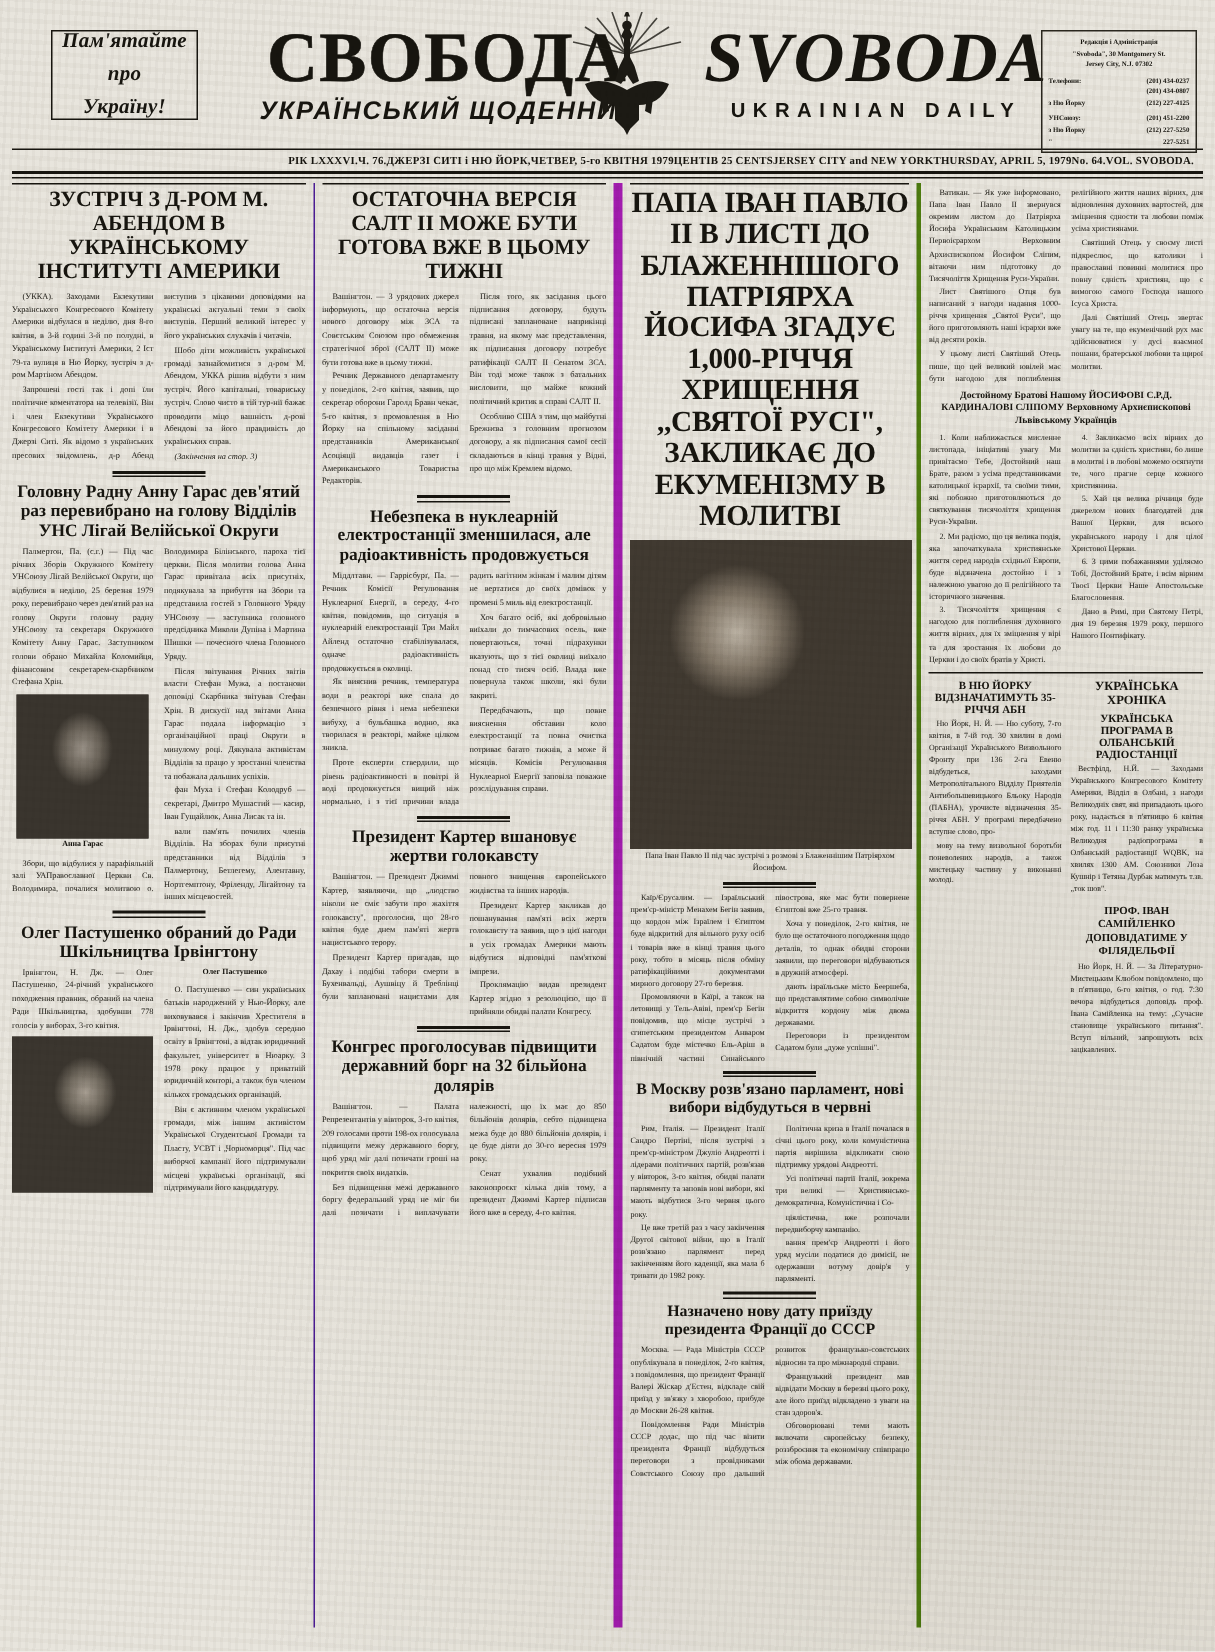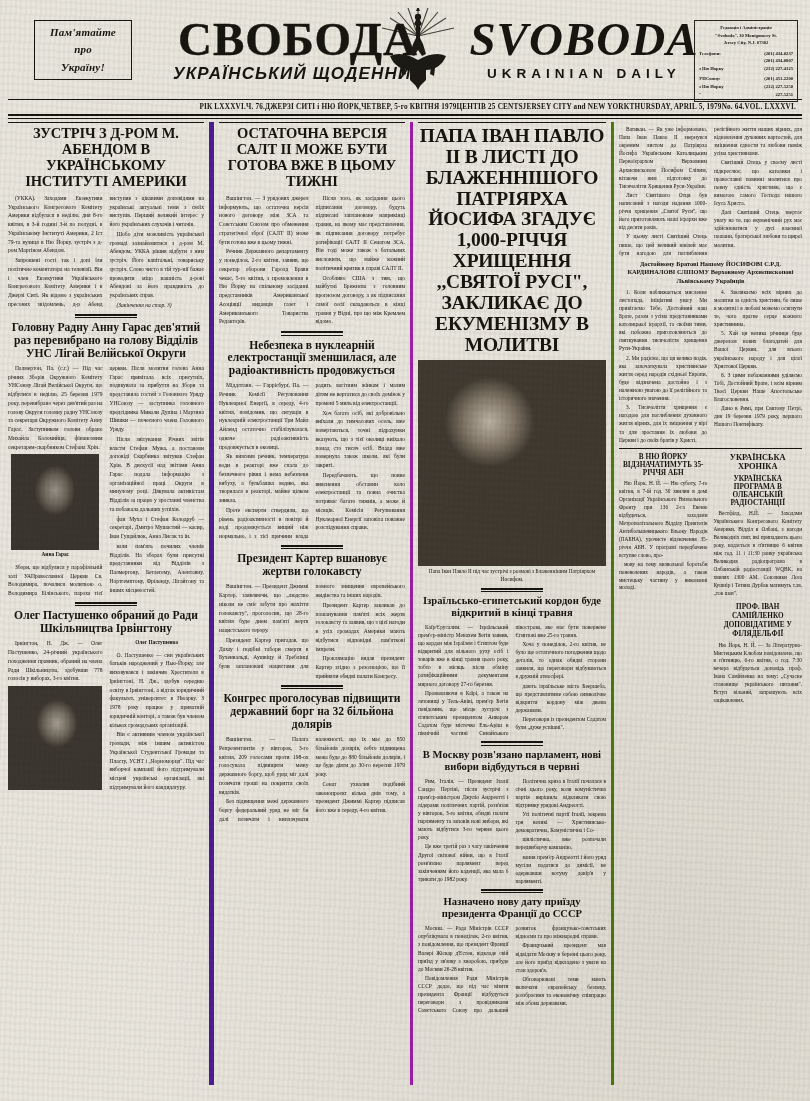--- a/index.html
+++ b/index.html
@@ -27,21 +27,21 @@
   
   .masthead{position:relative;height:92px;}
   .remember-box{
     position:absolute;left:26px;top:14px;width:96px;height:58px;
     border:1.6px solid #17150f;
     display:flex;flex-direction:column;justify-content:center;align-items:center;
     line-height:1.55;
   }
   .remember-box span{
     font-family:"Liberation Serif", serif;
-    font-weight:bold;font-style:italic;font-size:11px;letter-spacing:.2px;
+    font-weight:bold;font-style:italic;font-size:14px;letter-spacing:.2px;
   }
   .title-ukr{
     position:absolute;left:140px;top:10px;width:300px;text-align:center;
   }
   .title-ukr .big{
     font-family:"Liberation Serif", serif;
     font-weight:bold;font-size:47px;line-height:.98;letter-spacing:1px;
     -webkit-text-stroke:.4px #17150f;
   }
   .title-ukr .sub{
@@ -83,22 +83,22 @@
     font-weight:bold;font-size:7.2px;letter-spacing:.2px;
     padding:3px 6px 3px 6px;
   }
   .dateline .cell{white-space:nowrap;}
   .rule-dbl{border-top:2.2px solid #17150f;border-bottom:1px solid #17150f;height:2px;margin-bottom:3px;}
 
   
   .cols{display:flex;height:963px;}
   .col{box-sizing:border-box;position:relative;}
   .c1{width:202px;padding-right:5px;}
-  .c2{width:202px;padding:0 5px;border-left:5px solid #4c1d95;}
-  .c3{width:202px;padding:0 5px;border-left:3px solid #a21caf;}
+  .c2{width:202px;padding:0 5px;border-left:1px solid #4c1d95;}
+  .c3{width:202px;padding:0 5px;border-left:6px solid #a21caf;}
   .c4{width:192px;padding-left:5px;border-left:3px solid #4d7c0f;}
 
   .hgroup{border-top:1px solid #17150f;padding-top:3px;}
 
   h1.hl{
     font-family:"Liberation Serif", serif;
     font-weight:bold;text-align:center;margin:0 0 4px 0;
     font-size:14.5px;line-height:1.1;letter-spacing:-.1px;
   }
   h2.hl2{
@@ -271,21 +271,21 @@
   <div class="rule-top"></div>
   <div class="dateline">
     <span class="cell">РІК LXXXVI.</span>
     <span class="cell">Ч. 76.</span>
     <span class="cell">ДЖЕРЗІ СИТІ і НЮ ЙОРК,</span>
     <span class="cell">ЧЕТВЕР, 5-го КВІТНЯ 1979</span>
     <span class="cell">ЦЕНТІВ 25 CENTS</span>
     <span class="cell">JERSEY CITY and NEW YORK</span>
     <span class="cell">THURSDAY, APRIL 5, 1979</span>
     <span class="cell">No. 64.</span>
-    <span class="cell">VOL. LXXXVI.</span>
+    <span class="cell">VOL. SVOBODA.</span>
   </div>
   <div class="rule-dbl"></div>
 
   <div class="cols">
 
     <div class="col c1">
 
       <div class="hgroup">
         <h1 class="hl">ЗУСТРІЧ З Д-РОМ М. АБЕНДОМ В УКРАЇНСЬКОМУ ІНСТИТУТІ АМЕРИКИ</h1>
         <div class="body2">
@@ -378,21 +378,20 @@
 
       <div class="hgroup">
         <h1 class="mainhead">ПАПА ІВАН ПАВЛО II В ЛИСТІ ДО БЛАЖЕННІШОГО ПАТРІЯРХА ЙОСИФА ЗГАДУЄ 1,000-РІЧЧЯ ХРИЩЕННЯ ,,СВЯТОЇ РУСІ", ЗАКЛИКАЄ ДО ЕКУМЕНІЗМУ В МОЛИТВІ</h1>
         <div class="photo p-pope"></div>
         <div class="photo-cap small">Папа Іван Павло II під час зустрічі з розмові з Блаженнішим Патріярхом Йосифом.</div>
       </div>
 
       <div class="lead-rule"></div>
 
       <div>
-        <h2 class="hl2 sm">Ізраїльсько-єгипетський кордон буде відкритий в кінці травня</h2>
         <div class="body2 tight">
           <p>Каїр/Єрусалим. — Ізраїльський прем'єр-міністр Менахем Бегін заявив, що кордон між Ізраїлем і Єгиптом буде відкритий для вільного руху осіб і товарів вже в кінці травня цього року, тобто в місяць після обміну ратифікаційними документами мирного договору 27-го березня.</p>
           <p>Промовляючи в Каїрі, а також на летовищі у Тель-Авіві, прем'єр Бегін повідомив, що місце зустрічі з єгипетським президентом Анваром Садатом буде містечко Ель-Аріш в північній частині Синайського півострова, яке має бути повернене Єгиптові вже 25-го травня.</p>
           <p>Хоча у понеділок, 2-го квітня, не було ще остаточного погодження щодо деталів, то однак обидві сторони заявили, що переговори відбуваються в дружній атмосфері.</p>
           <p>дають ізраїльське місто Беершеба, що представлятиме собою символічне відкриття кордону між двома державами.</p>
           <p>Переговори із президентом Садатом були „дуже успішні".</p>
         </div>
       </div>
 
       <div class="lead-rule"></div>

